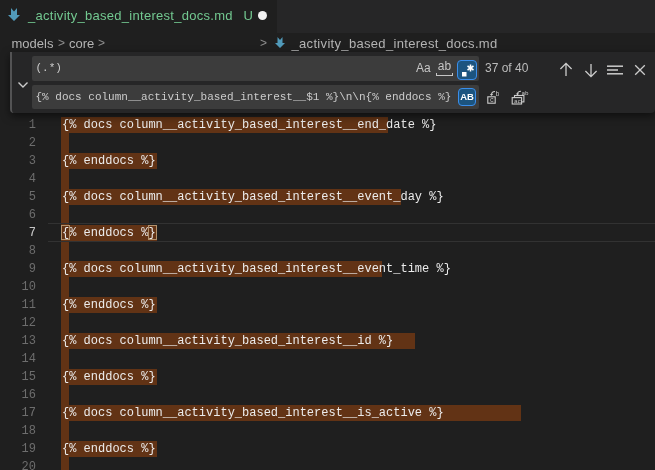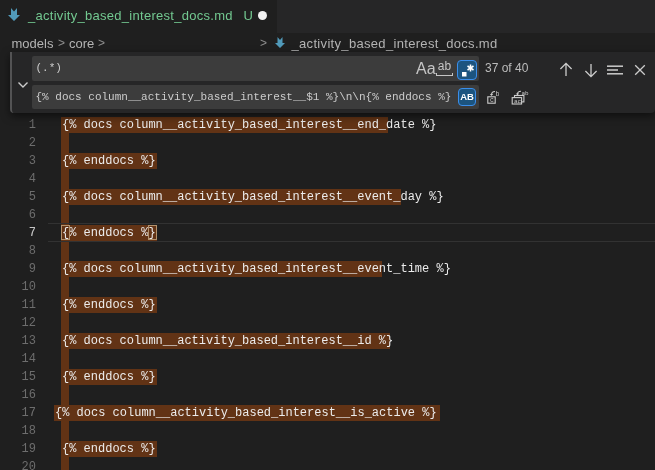--- a/index.html
+++ b/index.html
@@ -102,33 +102,33 @@
     </div>
 <div class="n" style="top:277.5px">10</div>
 <div class="bar" style="top:276.5px;height:20px"></div>
 <div class="n" style="top:295.5px">11</div>
 <div class="m" style="left:61px;top:296.5px;width:95.6px">
       <span>{% enddocs %}</span>
     </div>
 <div class="n" style="top:313.5px">12</div>
 <div class="bar" style="top:312.5px;height:20px"></div>
 <div class="n" style="top:331.5px">13</div>
-<div class="m" style="left:61px;top:332.5px;width:329px">
+<div class="m" style="left:61px;top:332.5px;width:354px">
       <span>{% docs column__activity_based_interest__id %}</span>
     </div>
 <div class="n" style="top:349.5px">14</div>
 <div class="bar" style="top:348.5px;height:20px"></div>
 <div class="n" style="top:367.5px">15</div>
 <div class="m" style="left:61px;top:368.5px;width:95.6px">
       <span>{% enddocs %}</span>
     </div>
 <div class="n" style="top:385.5px">16</div>
 <div class="bar" style="top:384.5px;height:20px"></div>
 <div class="n" style="top:403.5px">17</div>
-<div class="m" style="left:54px;top:404.5px;width:386px">
+<div class="m" style="left:61px;top:404.5px;width:460px">
       <span>{% docs column__activity_based_interest__is_active %}</span>
     </div>
 <div class="n" style="top:421.5px">18</div>
 <div class="bar" style="top:420.5px;height:20px"></div>
 <div class="n" style="top:439.5px">19</div>
 <div class="m" style="left:61px;top:440.5px;width:95.6px">
       <span>{% enddocs %}</span>
     </div>
 <div class="n" style="top:457.5px">20</div>
 <div class="bar" style="top:456.5px;height:20px"></div>
@@ -138,21 +138,21 @@
 <div class="bm" style="left:147.5px;top:225.0px"></div>
 </div>
 
 <div id="fw">
   <svg class="chev" width="12" height="8" viewBox="0 0 12 8">
       <path d="M1.5 1.5 L6 6 L10.5 1.5" stroke="#cccccc" stroke-width="1.4" fill="none"></path>
     </svg>
 
   <div class="inp" id="finp">
     <span class="txt">(.*)</span>
-    <span class="opt" style="left:384px;top:0;line-height:25.5px;font-size:16px;">Aa</span>
+    <span class="opt" style="left:384px;top:0;line-height:25.5px;font-size:12px;">Aa</span>
     <span class="opt" style="left:404px;top:5px;width:17px;text-align:center;font-size:12px;line-height:11px;">ab</span>
     <span class="opt" style="left:404px;top:17.5px;width:16.5px;height:3px;border-left:1px solid #c5c5c5;border-right:1px solid #c5c5c5;border-bottom:1.2px solid #c5c5c5;"></span>
     <div class="bluebox" style="left:425px;top:4.5px;width:19.5px;height:19.5px;">
       <svg width="19" height="19" viewBox="0 0 19 19">
         <rect x="4" y="11" width="4.5" height="4.5" fill="#ffffff"></rect>
         <g stroke="#ffffff" stroke-width="1.6">
           <line x1="12.5" y1="3.5" x2="12.5" y2="10.5"></line>
           <line x1="9.5" y1="5" x2="15.5" y2="9"></line>
           <line x1="15.5" y1="5" x2="9.5" y2="9"></line>
         </g>

